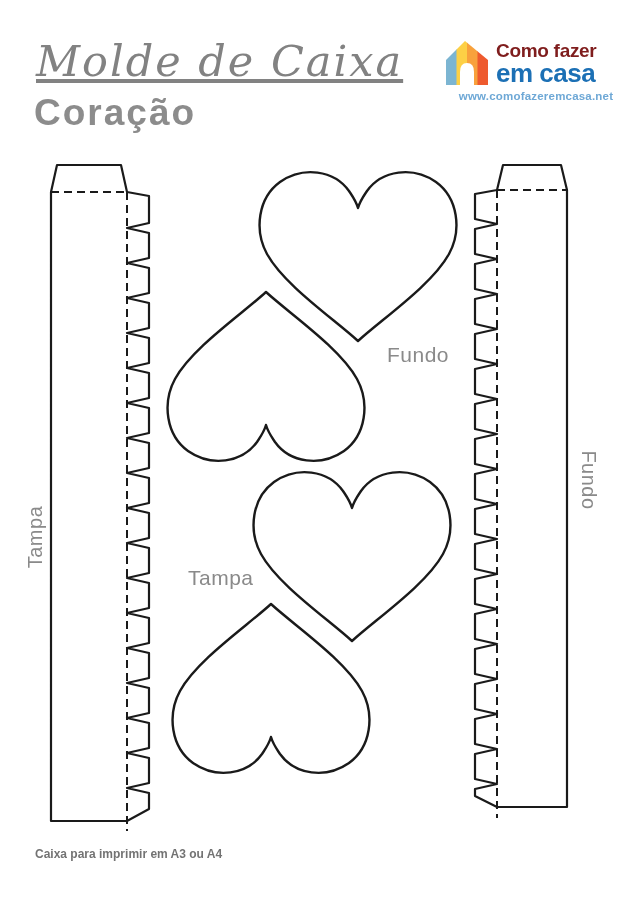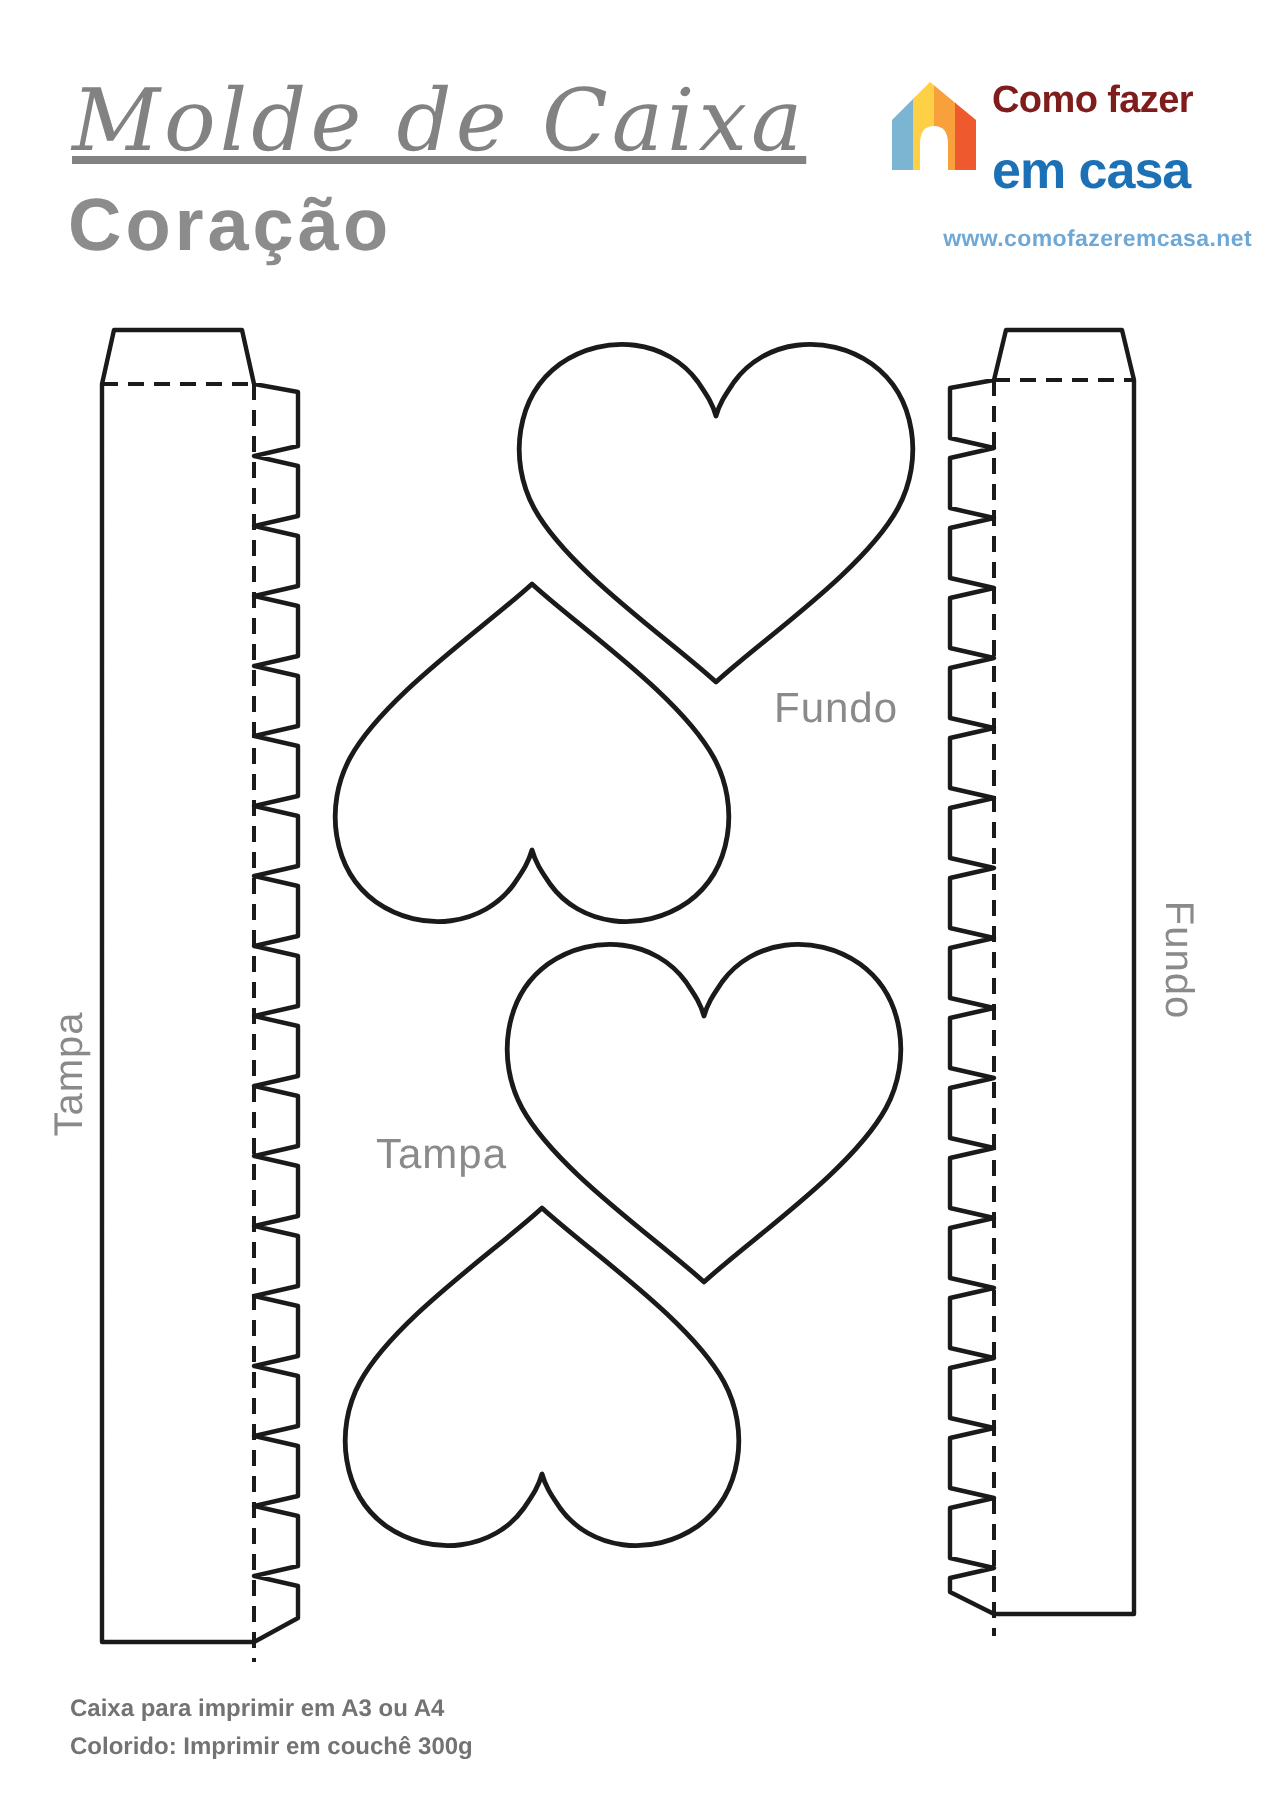--- a/index.html
+++ b/index.html
@@ -32,24 +32,24 @@
   .logo{position:absolute;left:446px;top:41px;width:180px;}
   .logo-row{display:flex;align-items:flex-start;}
   .house{flex:0 0 auto;}
   .logo-text{margin-left:8px;line-height:1;}
   .logo-line1{
     font-size:19px;font-weight:700;color:#7f1d1d;
     letter-spacing:-0.3px;white-space:nowrap;
   }
   .logo-line2{
     font-size:26px;font-weight:700;color:#1C70B5;
-    letter-spacing:-0.5px;margin-top:12px;white-space:nowrap;
+    letter-spacing:-0.5px;margin-top:0px;white-space:nowrap;
   }
   .logo-url{
-    margin-top:16px;width:180px;text-align:right;
+    margin-top:4px;width:180px;text-align:center;
     font-size:11.5px;font-weight:700;color:#6EA8D6;
     letter-spacing:0.2px;white-space:nowrap;
   }
   
   svg.lineart{position:absolute;left:0;top:0;}
   .cut{fill:#ffffff;stroke:#1A1A1A;stroke-width:2.2;stroke-linejoin:round;}
   .cut-heart{fill:#ffffff;stroke:#1A1A1A;stroke-width:2.4;stroke-linejoin:round;}
   .fold{fill:none;stroke:#1A1A1A;stroke-width:2;stroke-dasharray:8 5;}
   
   .part-label{
@@ -120,16 +120,15 @@
     <use href="#heart-shape" class="cut-heart" transform="translate(165,600) rotate(180,106,89)"></use>
   </svg>
 
   <div class="vlabel ccw" style="left:-14px;top:526px;">Tampa</div>
   <div class="vlabel cw" style="left:540px;top:469px;">Fundo</div>
   <div class="part-label" style="left:387px;top:343px;">Fundo</div>
   <div class="part-label" style="left:188px;top:566px;">Tampa</div>
 
   <div class="footer">
     <div>Caixa para imprimir em A3 ou A4</div>
-    <div>Colorido: Imprimir em couchê 300g</div>
   </div>
 
 </div>
 
 </body></html>

